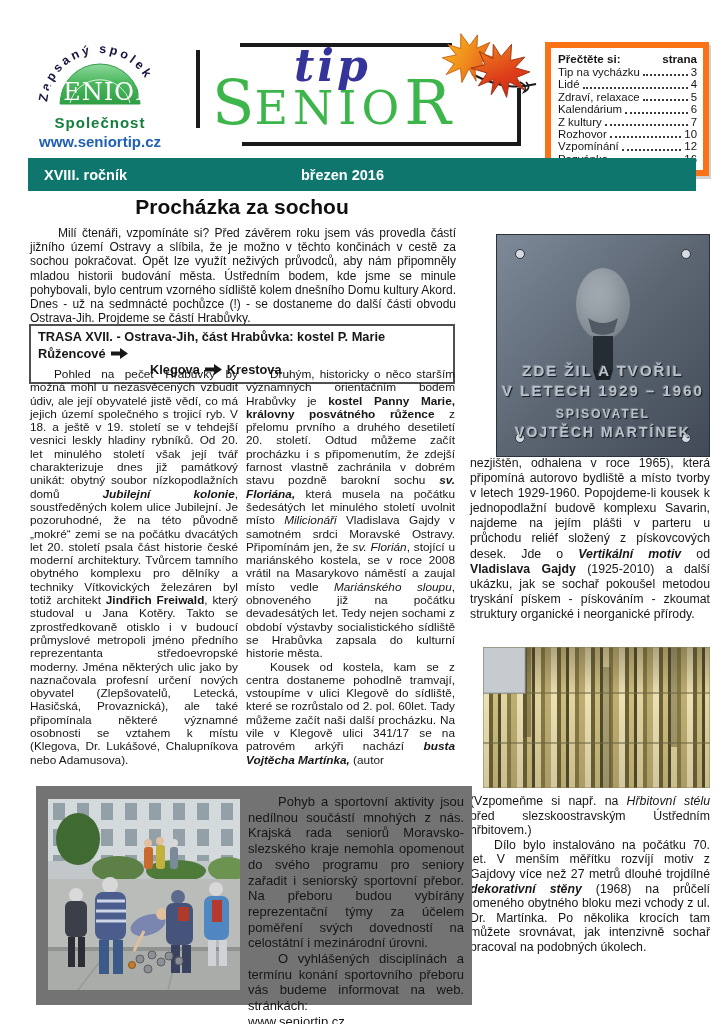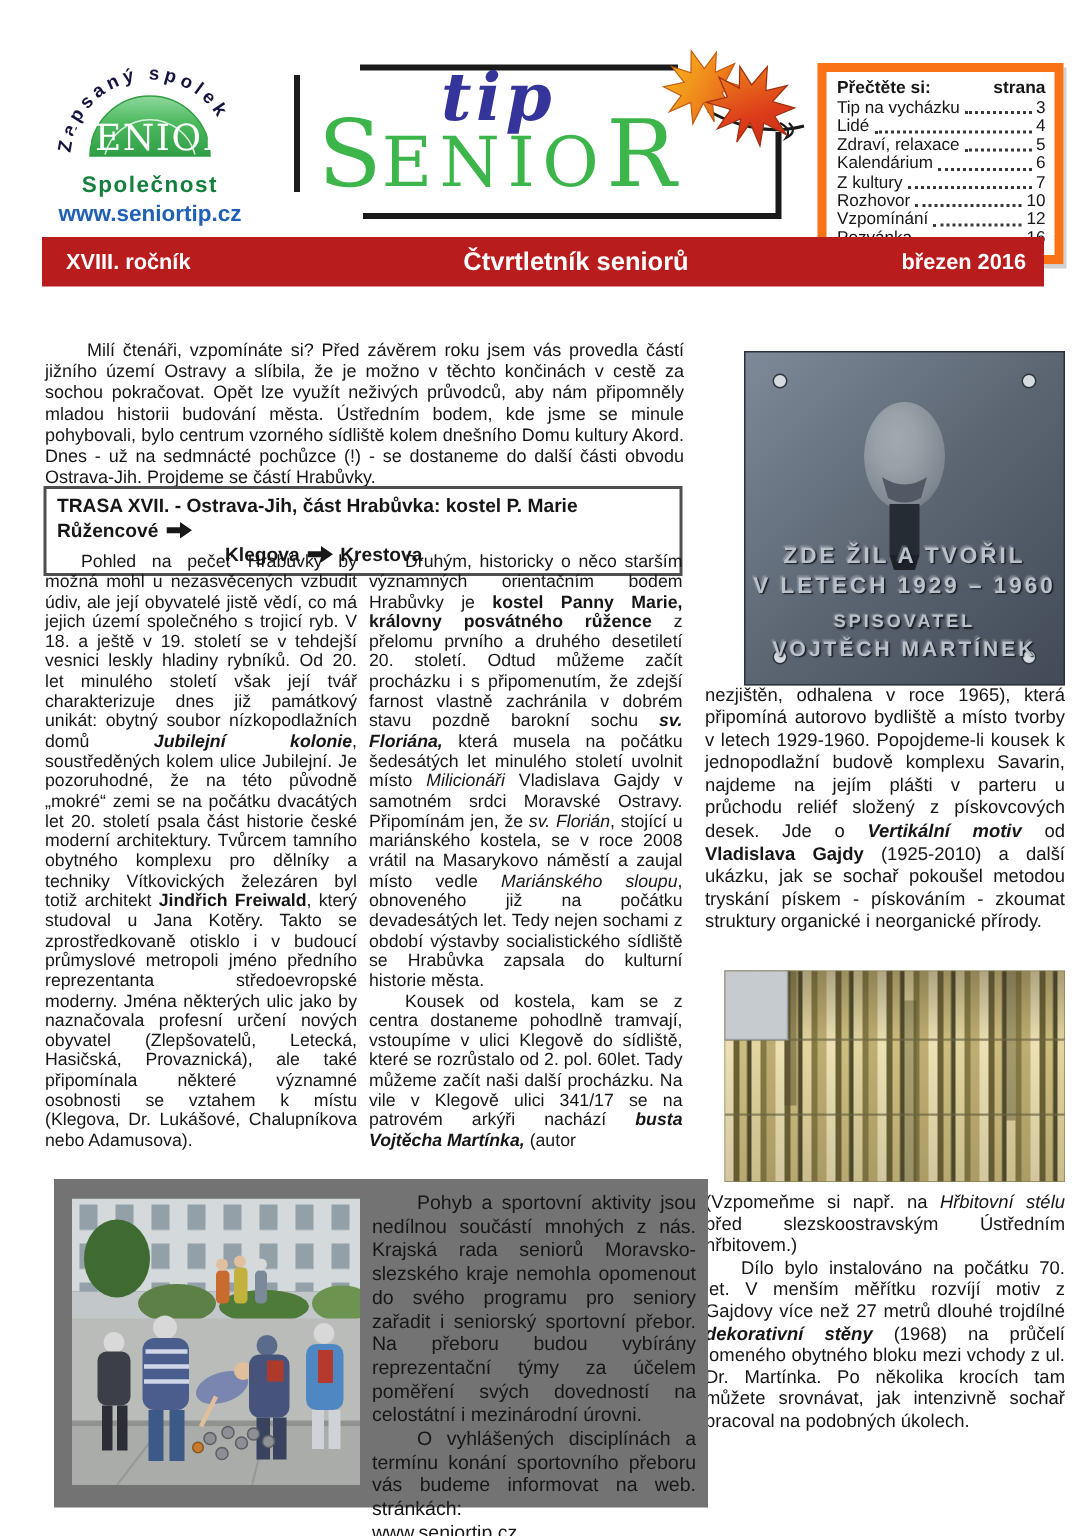--- a/index.html
+++ b/index.html
@@ -24,21 +24,21 @@
 
   
   #toc{left:545px;top:42px;width:164px;background:#fff;border:6px solid #f97316;
        box-shadow:2px 3px 0 rgba(0,0,0,0.18);padding:4px 6px 5px 7px;box-sizing:border-box;}
   #toc .toc-head{display:flex;justify-content:space-between;font-weight:bold;font-size:11.6px;margin-bottom:1px;}
   .toc-row{display:flex;align-items:flex-end;font-size:11.4px;line-height:12.4px;}
   .toc-dots{flex:1;border-bottom:2px dotted #3a3a3a;margin:0 3px 2px 3px;height:1px;}
   .toc-page{font-size:11.4px;}
 
   
-  #banner{left:28px;top:158px;width:668px;height:33px;background:#b91c1c;color:#ffffff;
+  #banner{left:28px;top:158px;width:668px;height:33px;background:#0f766e;color:#ffffff;
           display:flex;align-items:center;}
   #banner .b-left{font-weight:bold;font-size:14.5px;padding-left:16px;width:190px;}
   #banner .b-center{font-weight:bold;font-size:17px;flex:1;text-align:center;}
   #banner .b-right{font-weight:bold;font-size:14.5px;padding-right:12px;width:150px;text-align:right;}
 
   
   #title{left:30px;top:195px;width:424px;text-align:center;font-size:21px;font-weight:bold;color:#101010;}
   #intro{left:30px;top:226px;width:426px;font-size:12px;line-height:14.2px;text-align:justify;text-indent:28px;}
 
   #route-box{left:29px;top:324px;width:426px;box-sizing:border-box;border:2px solid #4f4f4f;
@@ -175,24 +175,24 @@
       </div>
     <div class="toc-row">
         <span>Pozvánka</span>
         <span class="toc-dots"></span>
         <span class="toc-page">16</span>
       </div>
   </div>
 
   <div class="abs" id="banner">
     <span class="b-left">XVIII. ročník</span>
-    <span class="b-center">Čtvrtletník seniorů</span>
     <span class="b-right">březen 2016</span>
   </div>
 
+  <div class="abs" id="title">Procházka za sochou</div>
   <div class="abs" id="intro">Milí čtenáři, vzpomínáte si? Před závěrem roku jsem vás provedla částí jižního území Ostravy a slíbila, že je možno v těchto končinách v cestě za sochou pokračovat. Opět lze využít neživých průvodců, aby nám připomněly mladou historii budování města. Ústředním bodem, kde jsme se minule pohybovali, bylo centrum vzorného sídliště kolem dnešního Domu kultury Akord. Dnes - už na sedmnácté pochůzce (!) - se dostaneme do další části obvodu Ostrava-Jih. Projdeme se částí Hrabůvky.</div>
 
   <div class="abs" id="route-box">
     <div class="l1">
       <span>TRASA XVII. -</span>
       <span>Ostrava-Jih, část Hrabůvka: kostel P. Marie Růžencové</span><svg class="route-arrow" width="17" height="11" viewBox="0 0 17 11">
           <path d="M0 3.5 h9 v-3.5 l8 5.5 -8 5.5 v-3.5 h-9 z" fill="#181818"></path>
         </svg>
     </div>
     <div class="l2">

